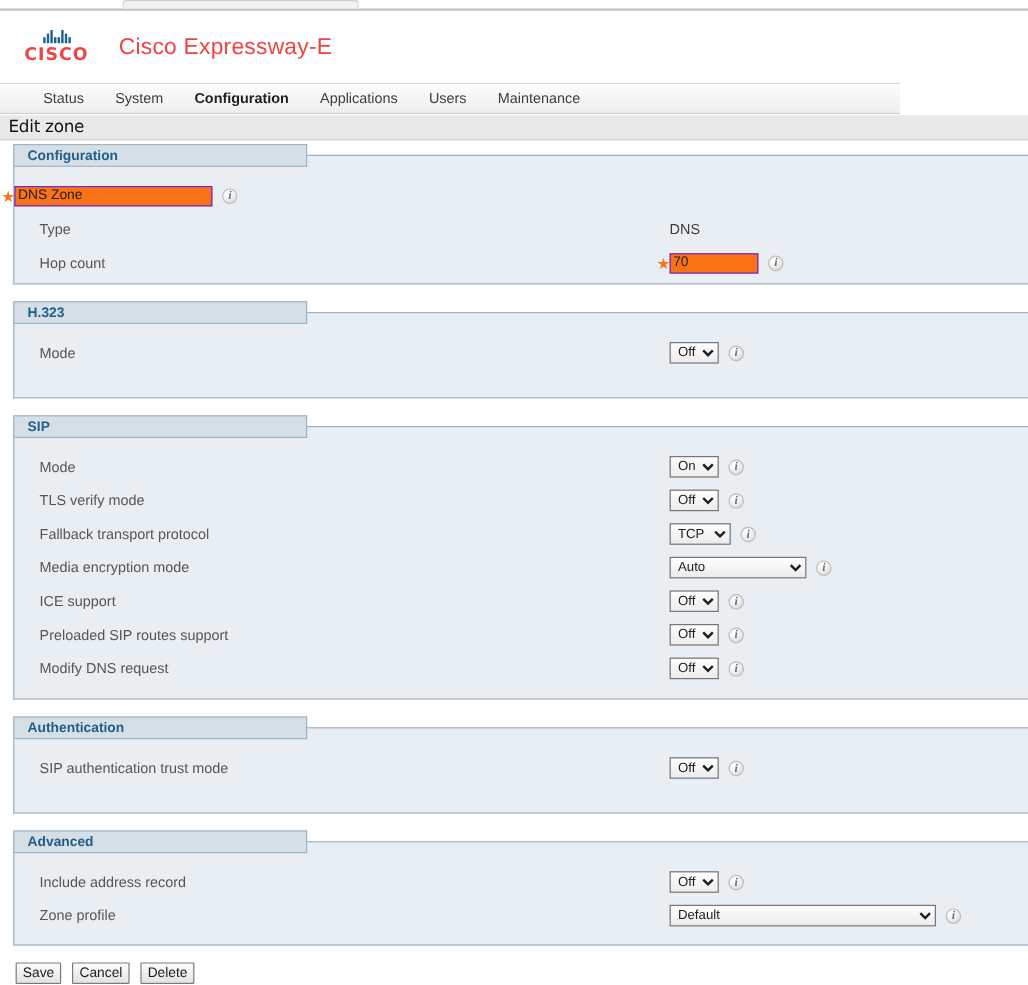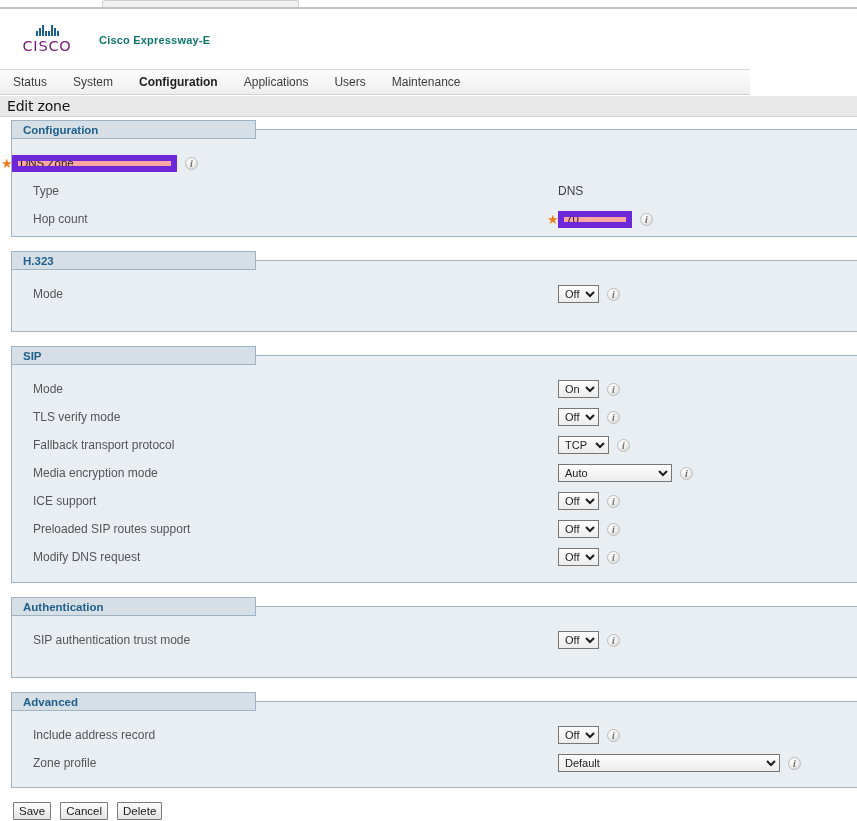--- a/index.html
+++ b/index.html
@@ -46,42 +46,41 @@
     width: 72px;
   }
   .logo-bars {
     display: flex; align-items: flex-end; gap: 1px; height: 11px;
   }
   .logo-bars i {
     display: block; width: 2px; background: #1b6292;
   }
   .logo-text {
     font-family: "DejaVu Sans", sans-serif;
-    font-weight: normal;
+    font-weight: bold;
     font-size: 14.5px;
     letter-spacing: 0.8px;
-    color: #701a75;
+    color: #ef4444;
     margin-top: 2px;
   }
   .product-name {
     margin-left: 16px;
-    font-size: 11px;
-    color: #0f766e;
+    font-size: 19px;
+    color: #ef4444;
     letter-spacing: 0.2px;
-    font-weight: bold;
   }
 
   
   .navbar {
     position: absolute; top: 69px; left: 0;
     width: 750px; height: 26px;
     background: linear-gradient(#fdfdfd, #eeeeee);
     border-top: 1px solid #d7d7d7;
     border-bottom: 1px solid #cfcfcf;
-    display: flex; align-items: center;
+    display: flex; align-items: center; padding-left: 23px;
   }
   .nav-item {
     padding: 0 13px;
     font-size: 12px;
     color: #3d3d3d;
     line-height: 24px;
     cursor: pointer;
     white-space: nowrap;
   }
   .nav-item.active { font-weight: bold; color: #1f1f1f; }
@@ -146,22 +145,22 @@
     color: #ee7b1c;
     font-size: 13px;
     width: 11px;
     margin-left: -11px;
     line-height: 1;
   }
   .star-spacer { width: 11px; margin-left: -11px; }
 
   input.txt {
     height: 17px;
-    border: 6px solid #6d28d9;
-    background: #fca5a5;
+    border: 1px solid #6d28d9;
+    background: #f97316;
     font-family: "Liberation Sans", sans-serif;
     font-size: 11.5px;
     color: #222222;
     padding: 0 2px;
     outline: none;
   }
   input.name-field { width: 165px; }
   input.hop-field { width: 74px; }
 
   select.sel {

